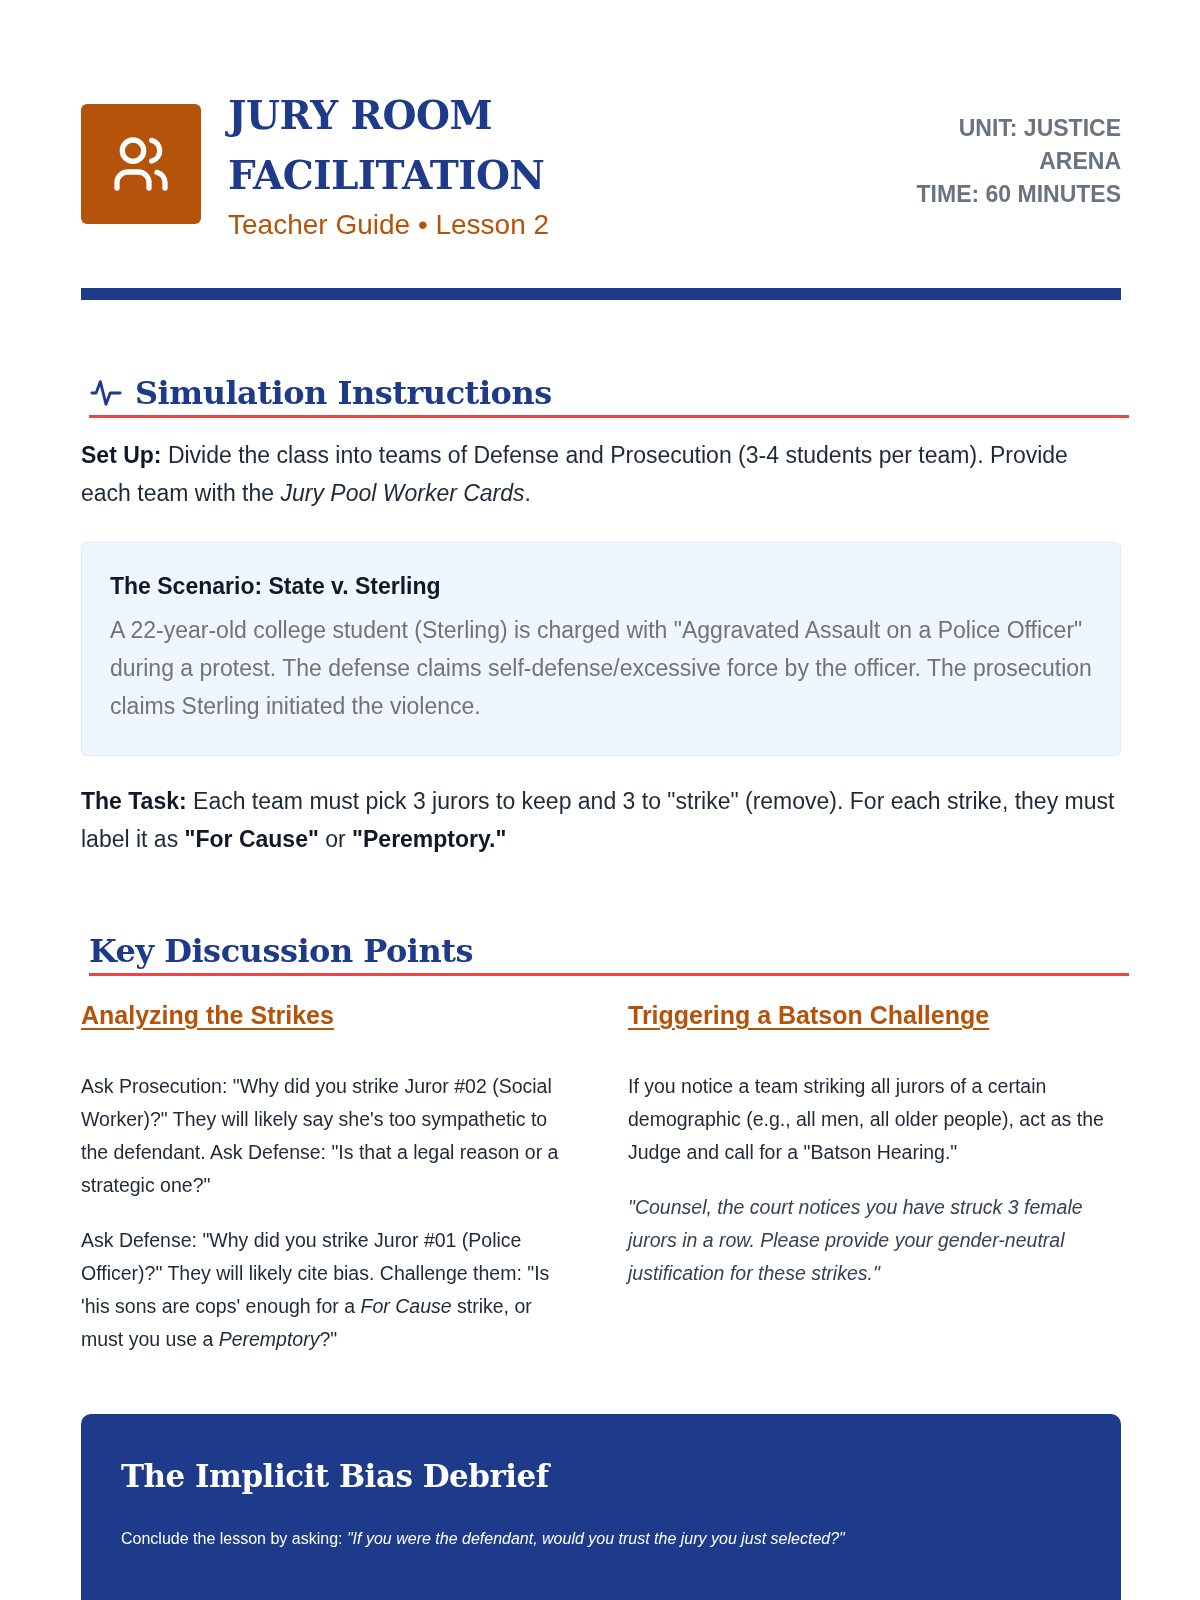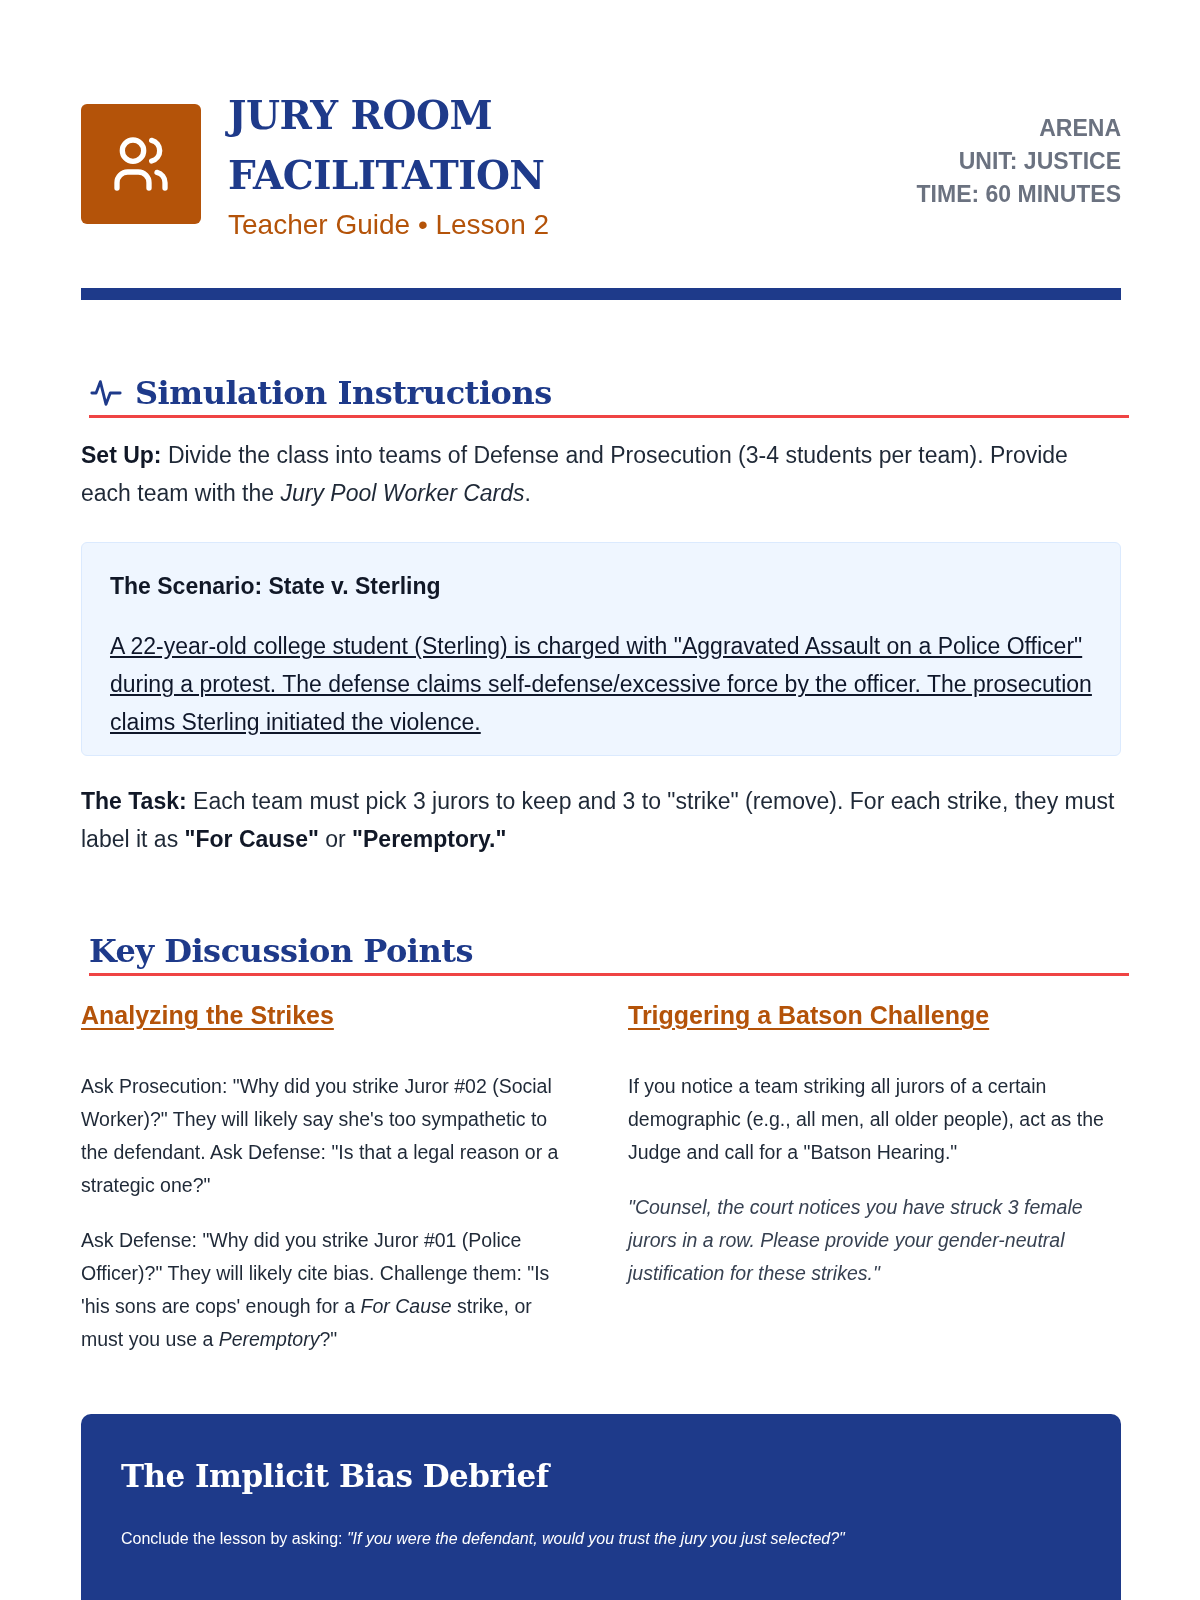--- a/index.html
+++ b/index.html
@@ -24,22 +24,22 @@
     .section-h .txt { font-family: "DejaVu Serif", "Liberation Serif", serif; font-weight: 700; color: #1e3a8a; font-size: 32px; line-height: 44px; letter-spacing: -0.5px; }
     .sec1 { top: 370px; height: 48px; }
     .sec1 .icon { width: 34px; height: 34px; margin-right: 12px; }
     .sec2 { top: 928px; height: 48px; }
 
     .para { position: absolute; left: 0; width: 1040px; font-size: 23px; line-height: 38px; color: #1f2937; }
     .para b { color: #111827; }
     .setup { top: 436px; }
 
     .scenario { position: absolute; left: 0; top: 542px; width: 1040px; height: 214px; background: #eff6ff; border: 1.5px solid #dbeafe; border-radius: 6px; padding: 26px 28px; }
-    .scenario .sh { font-weight: 700; color: #111827; font-size: 23px; line-height: 34px; margin-bottom: 24px; }
-    .scenario .sb { font-size: 23px; line-height: 38px; color: #0f172a; text-decoration: underline; }
+    .scenario .sh { font-weight: 700; color: #111827; font-size: 23px; line-height: 34px; margin-bottom: 8px; }
+    .scenario .sb { font-size: 23px; line-height: 38px; color: #737373; }
 
     .task { top: 782px; }
 
     
     .col { position: absolute; top: 998px; width: 490px; }
     .col-left { left: 0; }
     .col-right { left: 547px; }
     .col-h { color: #b45309; font-weight: 700; font-size: 25px; line-height: 34px; text-decoration: underline; text-underline-offset: 4px; text-decoration-thickness: 2px; }
     .col-p { margin-top: 38px; font-size: 19.5px; line-height: 33px; color: #1f2937; }
     .col-p + .col-p { margin-top: 22px; }
@@ -66,22 +66,22 @@
       </svg>
     </div>
     <div class="title-block">
       <div class="title">
         <div>JURY ROOM</div>
         <div>FACILITATION</div>
       </div>
       <div class="subtitle">Teacher Guide • Lesson 2</div>
     </div>
     <div class="meta">
+      <div>UNIT: JUSTICE</div>
       <div>ARENA</div>
-      <div>UNIT: JUSTICE</div>
       <div>TIME: 60 MINUTES</div>
     </div>
   </div>
 
   <div class="rule-heavy"></div>
 
   <div class="section-h sec1">
     <svg class="icon" viewBox="0 0 24 24" fill="none" stroke="#1e3a8a" stroke-width="2" stroke-linecap="round" stroke-linejoin="round">
       <path d="M2 12h3l3-8 4 16 3-8h7"></path>
     </svg>

